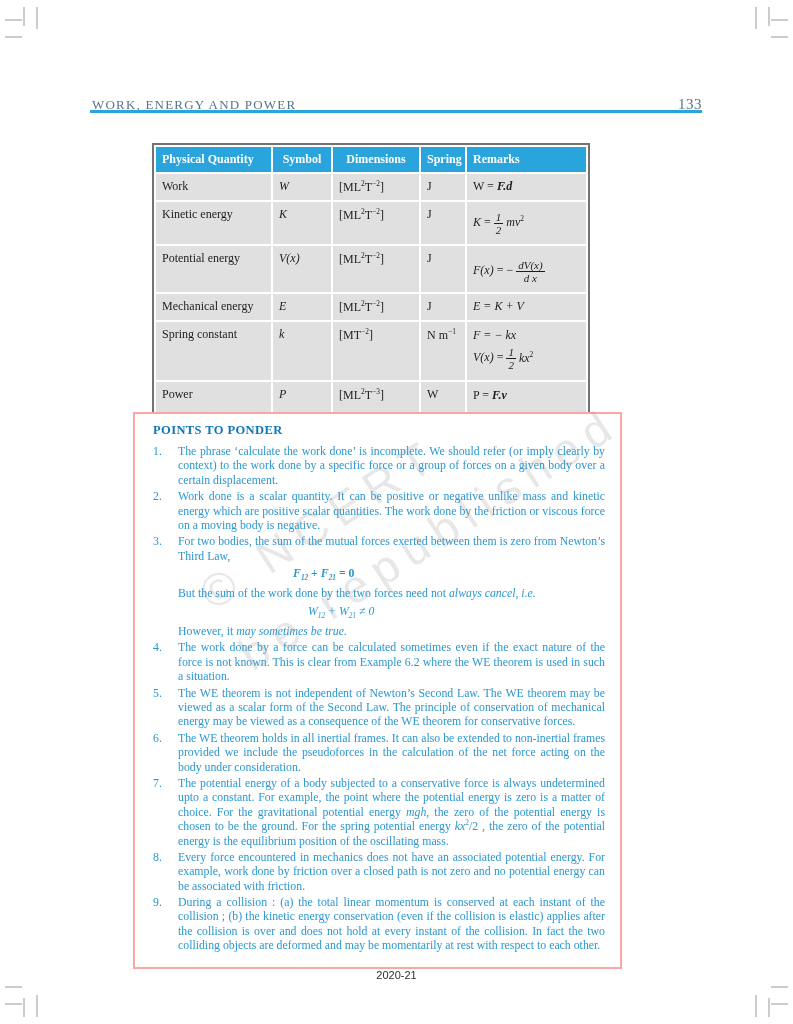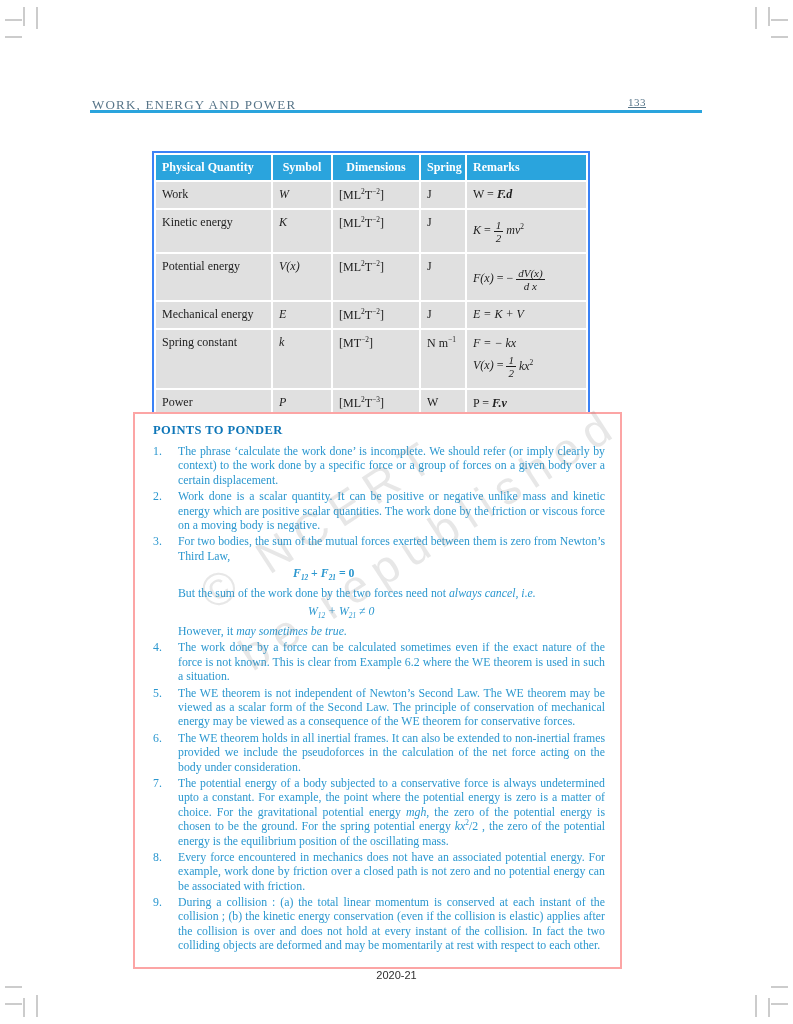--- a/index.html
+++ b/index.html
@@ -2,25 +2,25 @@
 <html><head>
 <meta charset="utf-8">
 <style>
   html,body{margin:0;padding:0;background:#fff;}
   #page{position:relative;width:793px;height:1024px;background:#ffffff;overflow:hidden;
         font-family:"Liberation Serif", serif;color:#222;}
   
   .mark{position:absolute;background:#cccccc;}
   
   .hdr-title{position:absolute;left:92px;top:97px;font-size:13px;letter-spacing:1.2px;color:#567488;}
-  .hdr-page{position:absolute;left:628px;top:96px;width:74px;text-align:left;font-size:11px;letter-spacing:.5px;color:#567488;text-decoration:underline;}
+  .hdr-page{position:absolute;left:628px;top:96px;width:74px;text-align:right;font-size:15px;letter-spacing:.5px;color:#567488;text-decoration:underline;}
   .hdr-rule{position:absolute;left:90px;top:110px;width:612px;height:3px;background:#2aa4dd;}
   
-  .sumtbl{position:absolute;left:152px;top:151px;width:438px;border-collapse:separate;border-spacing:2px;
-          background:#fff;border:2px solid #3b82f6;table-layout:fixed;}
+  .sumtbl{position:absolute;left:152px;top:143px;width:438px;border-collapse:separate;border-spacing:2px;
+          background:#fff;border:2px solid #737373;table-layout:fixed;}
   .sumtbl th{background:#2aa4dd;color:#fff;font-weight:bold;font-size:12px;padding:5px 6px;text-align:left;}
   .sumtbl th.c{text-align:center;margin-top:18px;}
   .sumtbl td{background:#e0e0e0;font-size:12px;padding:5px 6px;vertical-align:top;color:#1d1d1d;margin-left:13px;}
   .sym{font-style:italic;}
   .rline{display:block;margin:1px 0 3px 0;}
   .frac{display:inline-block;vertical-align:middle;text-align:center;font-size:11px;line-height:1.1;font-style:italic;}
   .frac .fnum{display:block;border-bottom:1px solid #1d1d1d;padding:0 2px;}
   .frac .fden{display:block;}
   sup{font-size:.62em;}
   sub{font-size:.62em;font-style:italic;}

